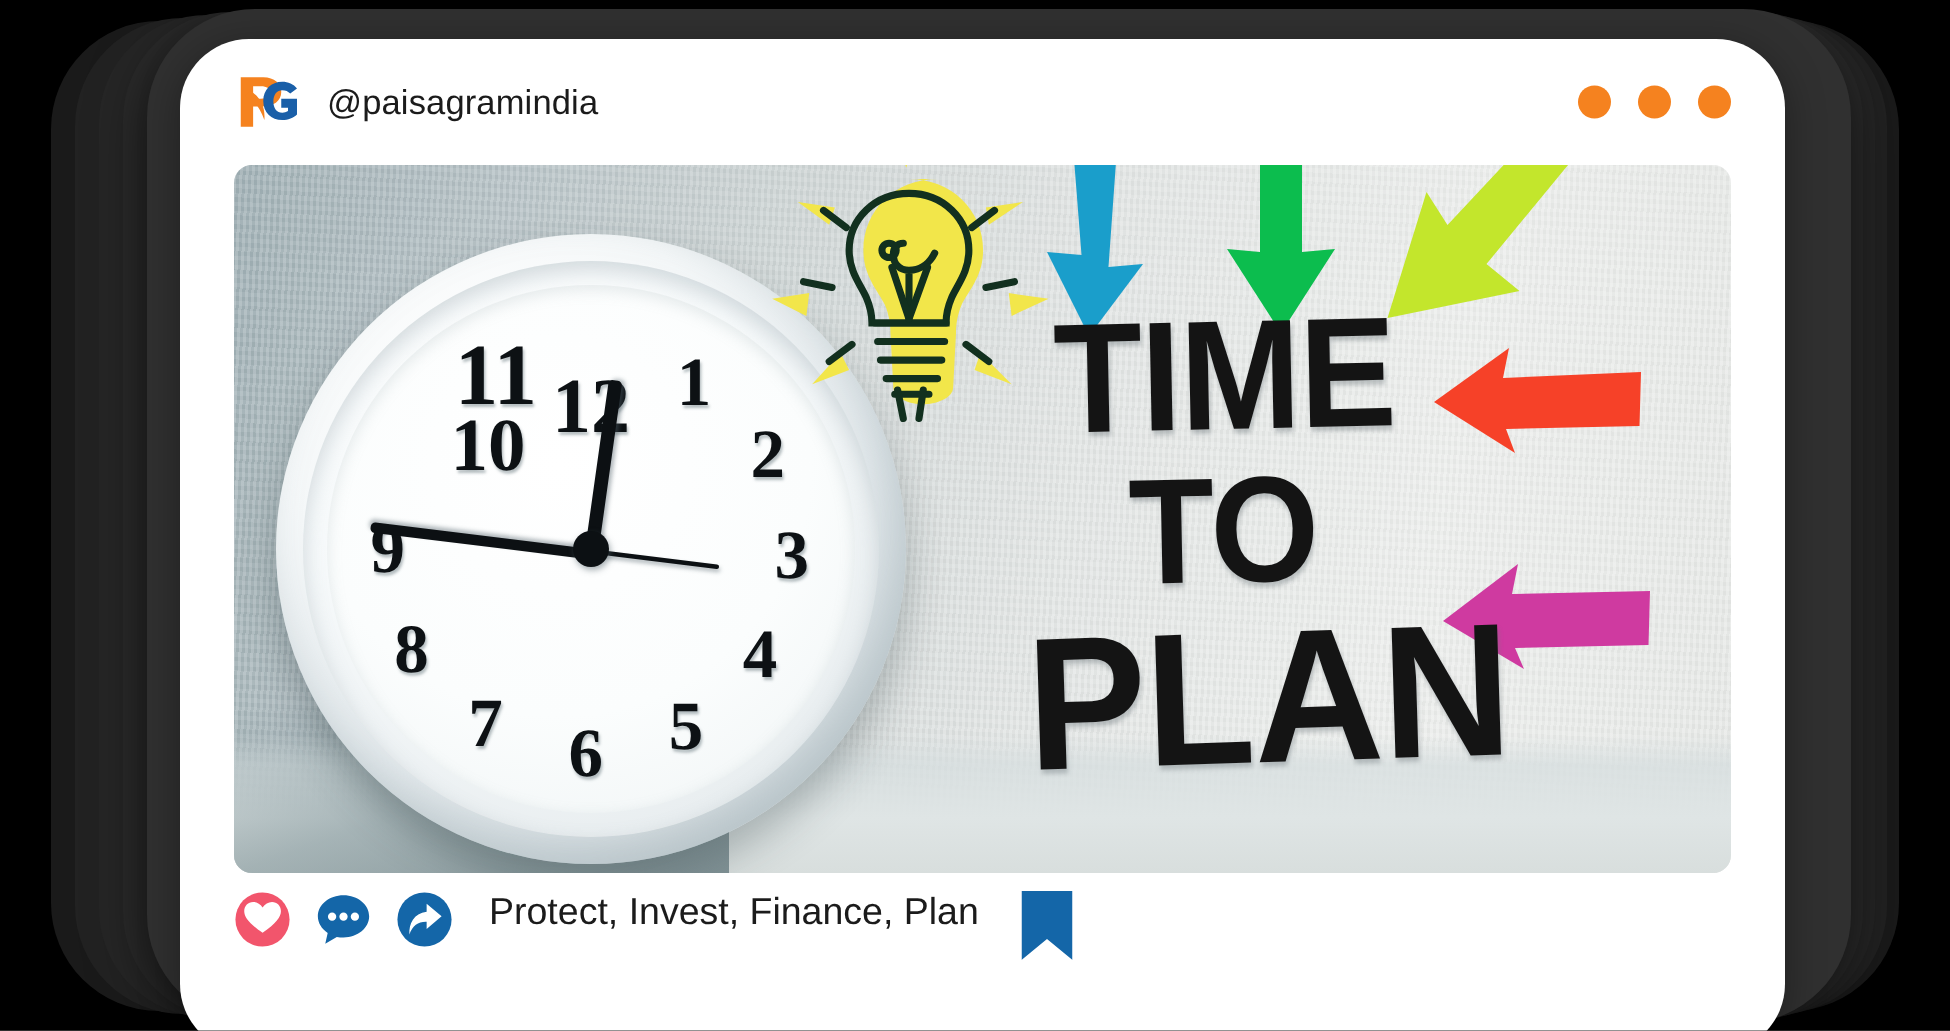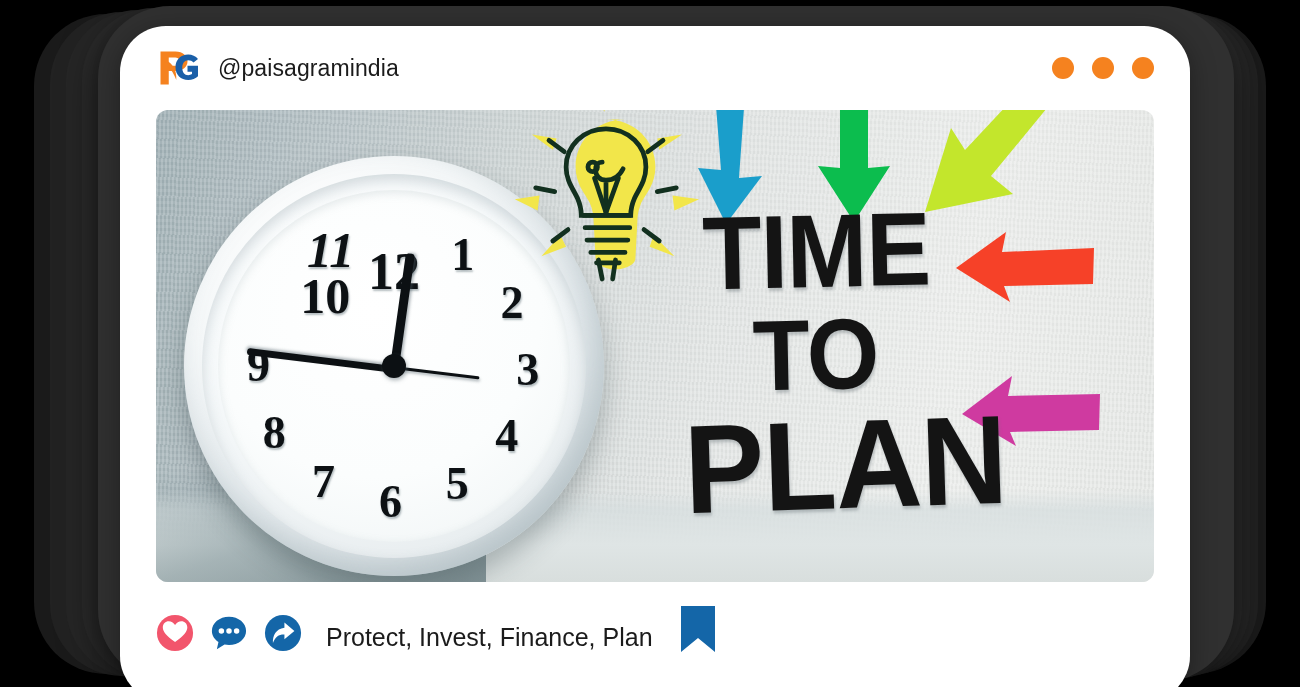--- a/index.html
+++ b/index.html
@@ -71,21 +71,21 @@
   .arrow{position:absolute;}
   .txtblk{position:absolute;font-family:"Liberation Sans",sans-serif;font-weight:700;
      color:#141414;letter-spacing:-1px;line-height:.88;
      text-shadow:1px 3px 3px rgba(110,120,124,.40);}
   #t-time{left:538px;top:96px;font-size:104px;transform:scaleX(.93) rotate(-1.2deg);}
   #t-to  {left:592px;top:200px;font-size:100px;transform:scaleX(.93) rotate(-1.2deg);}
   #t-plan{left:520px;top:300px;font-size:126px;transform:scaleX(.95) rotate(-1.8deg);}
 
   
   #footer{position:absolute;left:36px;top:568px;width:998px;height:58px;
-          display:flex;align-items:flex-end;gap:16px;}
+          display:flex;align-items:flex-start;gap:16px;}
   .act{width:38px;height:38px;display:block;flex:0 0 auto;cursor:pointer;}
   #caption{font-size:25px;color:#1b1b1b;margin-left:8px;white-space:nowrap;}
   #bookmark{margin-left:12px;width:34px;height:46px;display:block;cursor:pointer;}
 </style>
 </head>
 <body>
 
 <div id="stage">
 
   <div class="frame-layer fl1"></div>
@@ -127,21 +127,21 @@
           <span class="num" style="left:69.5%;top:18.5%;">1</span>
           <span class="num" style="left:83.5%;top:32%;">2</span>
           <span class="num" style="left:88%;top:51%;">3</span>
           <span class="num" style="left:82%;top:70%;">4</span>
           <span class="num" style="left:68%;top:83.5%;">5</span>
           <span class="num" style="left:49%;top:88.5%;">6</span>
           <span class="num" style="left:30%;top:83%;">7</span>
           <span class="num" style="left:16%;top:69%;">8</span>
           <span class="num" style="left:11.5%;top:50%;">9</span>
           <span class="num" style="left:18%;top:30%;font-size:50px;margin-left:44px;">10</span>
-          <span class="num" style="left:32%;top:17%;font-size:50px;font-style:italic;">11</span>
+          <span class="num" style="left:32%;top:17%;font-size:58px;">11</span>
 
           <div class="hand" style="left:50%;top:50%;width:118px;height:9px;transform:rotate(-82deg);"></div>
           <div class="hand" style="left:50%;top:50%;width:148px;height:7px;transform:rotate(187deg);"></div>
           <div class="hand" style="left:50%;top:50%;width:86px;height:3px;transform:rotate(7deg);"></div>
           <div class="hub"></div>
         </div>
       </div>
 
       <svg id="bulb" viewBox="0 0 200 200">
         <g>

